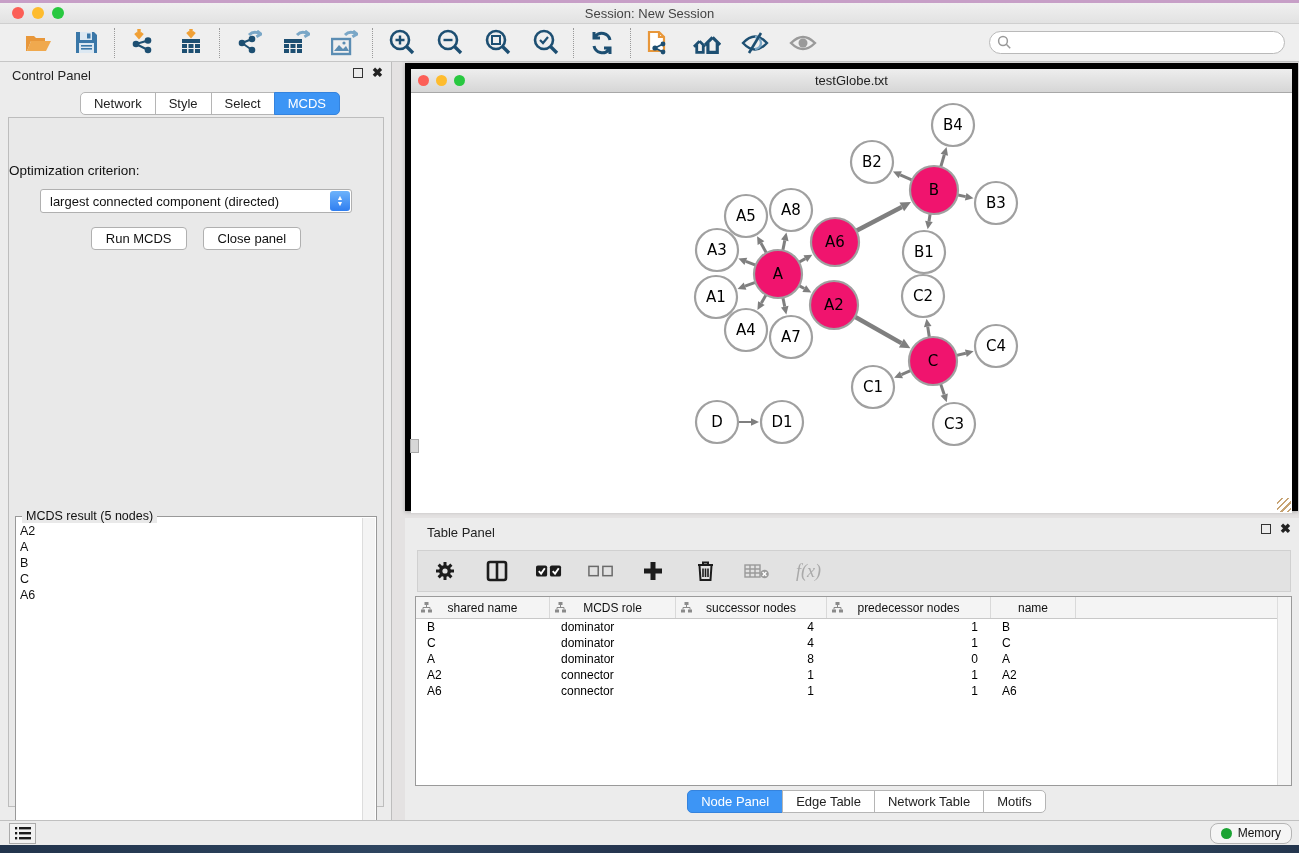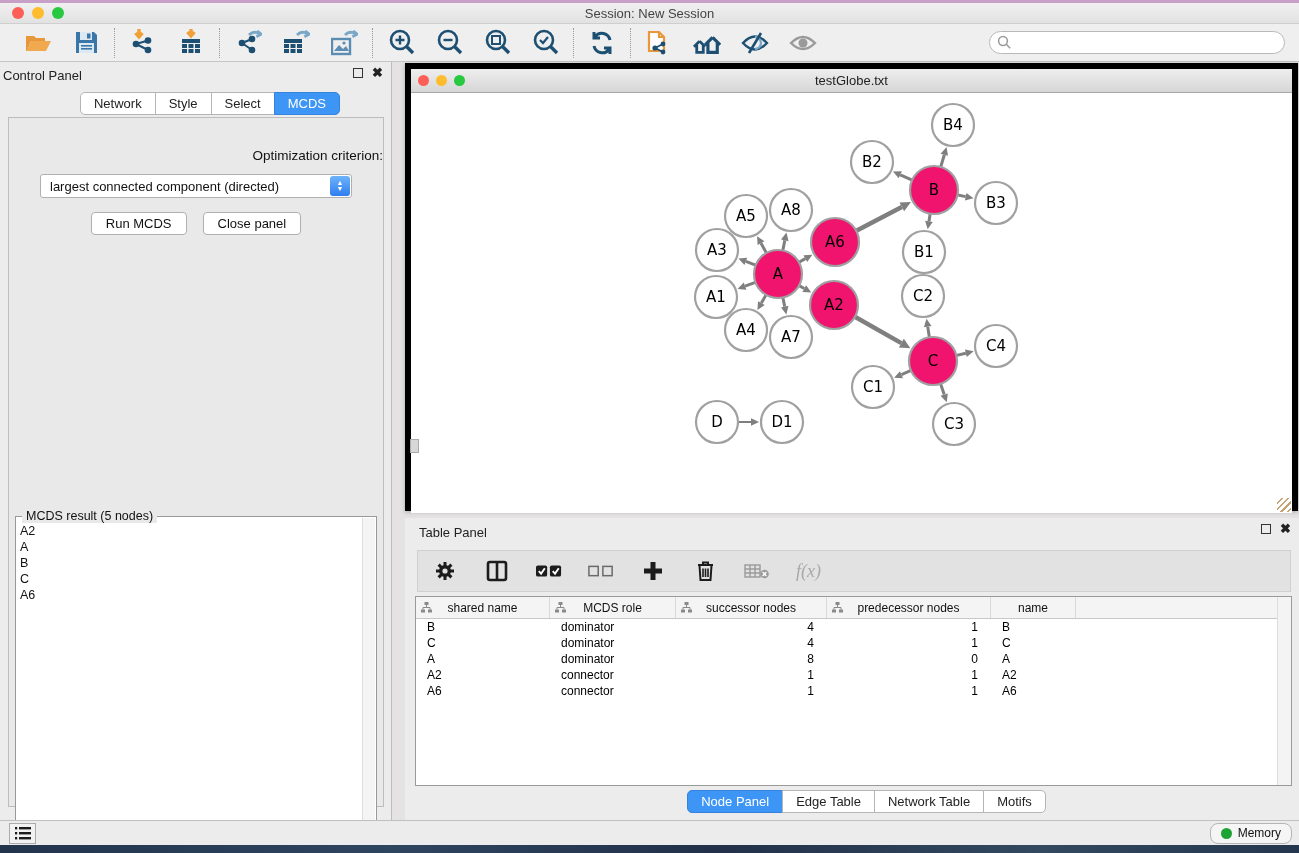--- a/index.html
+++ b/index.html
@@ -30,37 +30,37 @@
     padding-left:26px; font-size:12px; outline:none; color:#333; }
   .search-glyph { position:absolute; left:8px; top:4px; }
 
   
   .main { position:absolute; top:62px; left:0; width:1299px; height:758px; background:#e4e2e2; }
 
   
   .control-panel { position:absolute; left:0; top:0; width:392px; height:758px; background:#ececec;
     border-right:1px solid #bdbdbd; }
   .cp-header { position:relative; height:26px; display:flex; align-items:center; }
-  .cp-title { font-size:13px; color:#222; margin-left:3px; }
+  .cp-title { font-size:13px; color:#222; margin-left:12px; }
   .panel-icons { position:absolute; right:8px; top:6px; display:flex; gap:9px; align-items:center; }
   .float-icon { width:10px; height:10px; border:1.6px solid #333; }
   .close-icon { font-size:13px; font-weight:bold; color:#222; line-height:10px; cursor:pointer; }
 
   .tabs-row { position:absolute; left:0; width:100%; display:flex; justify-content:center; z-index:3; }
   .cp-tabs { top:30px; }
   .seg { display:inline-flex;margin-left:29px; }
   .seg .tab { font-size:13px; color:#222; background:#fff; border:1px solid #b5b5b5; padding:3px 13px;
     margin-left:-1px; cursor:pointer; }
   .seg .tab:first-child { border-radius:5px 0 0 5px; margin-left:0; }
   .seg .tab:last-child { border-radius:0 5px 5px 0; }
   .seg .tab.active { background:#3d95f5; border-color:#3583dd; color:#fff; }
 
   .cp-body { position:absolute; left:8px; top:55px; width:376px; height:690px;
     border:1px solid #bdbdbd; background:#e9e9e9; }
-  .opt-label { margin-top:30px; text-align:right; font-size:13.5px; color:#111; }
+  .opt-label { margin-top:45px; text-align:left; font-size:13.5px; color:#111; }
   .dropdown { position:relative; margin:11px auto 0; width:312px; height:24px; background:#fff;
     border:1px solid #b0b0b0; border-radius:3px; display:flex; align-items:center; cursor:pointer; }
   .dropdown .dd-text { font-size:13px; color:#111; padding-left:9px; }
   .dd-stepper { position:absolute; right:1px; top:1px; width:20px; height:20px; border-radius:3px;
     background:linear-gradient(#6db3fb,#2f7ef0); display:flex; flex-direction:column;
     align-items:center; justify-content:center; color:#fff; font-size:7px; line-height:6px; }
   .btn-row { display:flex; justify-content:center; gap:16px; margin-top:14px; }
   .btn { background:#fff; border:1px solid #b0b0b0; border-radius:4px; font-size:13px; color:#111;
     padding:3px 14px; cursor:pointer; font-family:"Liberation Sans",sans-serif; }
 
@@ -81,21 +81,21 @@
   .net-title { position:absolute; left:0; right:0; text-align:center; font-size:13px; color:#222; }
   .net-canvas { position:relative; width:100%; height:420px; background:#fff; }
   .grip-left { position:absolute; left:-1px; top:346px; width:9px; height:14px; background:#d7d7d7;
     border:1px solid #aaa; }
   .grip-corner { position:absolute; right:1px; bottom:1px; width:14px; height:14px;
     background:repeating-linear-gradient(135deg, transparent 0 3px, #b98c50 3px 4.5px); opacity:.8; }
 
   
   .table-panel { position:absolute; left:405px; top:456px; width:894px; height:302px; background:#ececec; }
   .tp-header { position:relative; height:28px; display:flex; align-items:center; }
-  .tp-title { font-size:13px; color:#222; margin-left:14px; }
+  .tp-title { font-size:13px; color:#222; margin-left:22px; }
   .tp-toolbar { position:absolute; left:12px; right:8px; top:32px; height:42px; background:#e2e2e2;
     border:1px solid #d0d0d0; display:flex; align-items:center; gap:26px; padding:0 14px; }
   .tp-toolbar .ticon { width:26px; height:26px; }
   .fx { font-family:"Liberation Serif", serif; font-style:italic; font-size:18px; color:#a9a9a9; }
 
   .data-table { position:absolute; left:10px; right:7px; top:78px; height:190px; background:#fff;
     border:1px solid #9a9a9a; overflow:hidden; }
   .thead, .trow { display:grid; grid-template-columns:134px 126px 151px 164px 85px 1fr; }
   .thead { background:#f4f4f4; border-bottom:1px solid #c8c8c8; height:22px; }
   .th { position:relative; display:flex; align-items:center; justify-content:center; font-size:12px;

